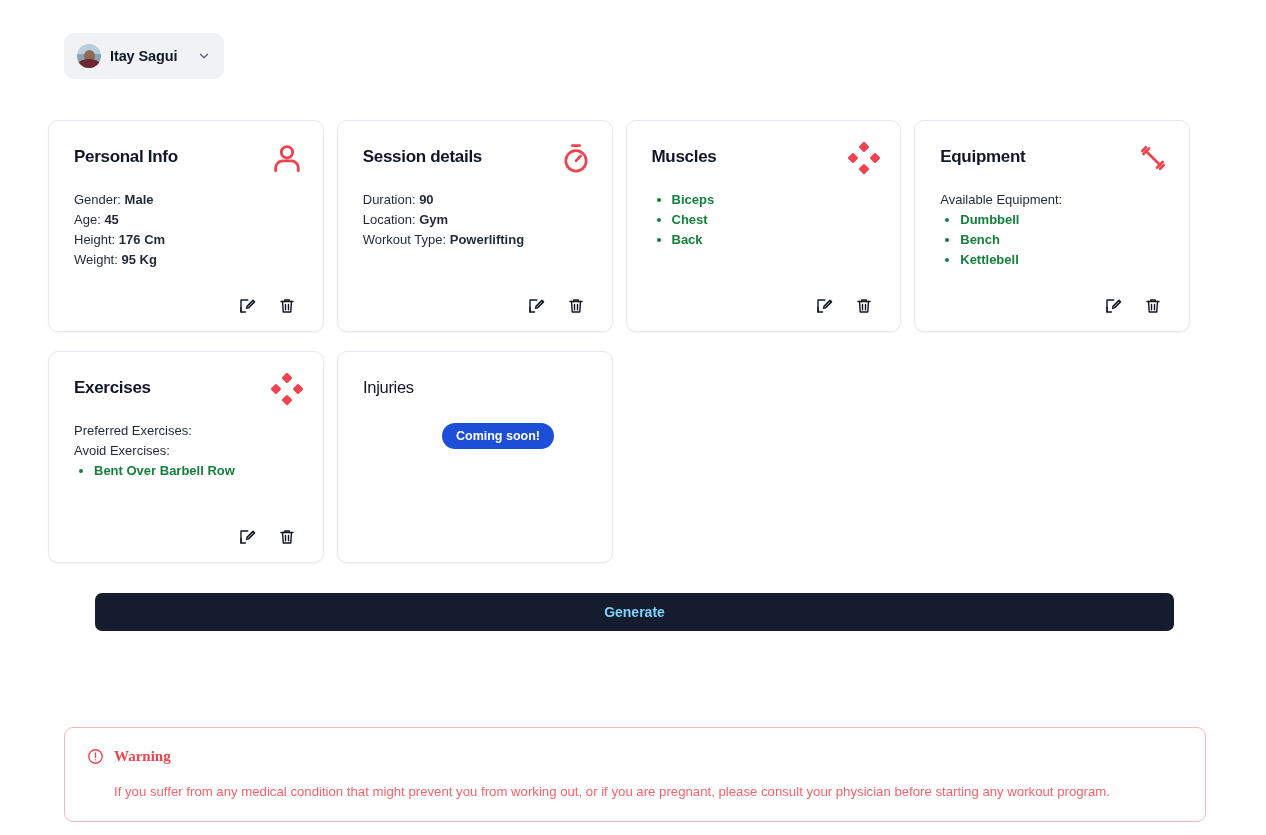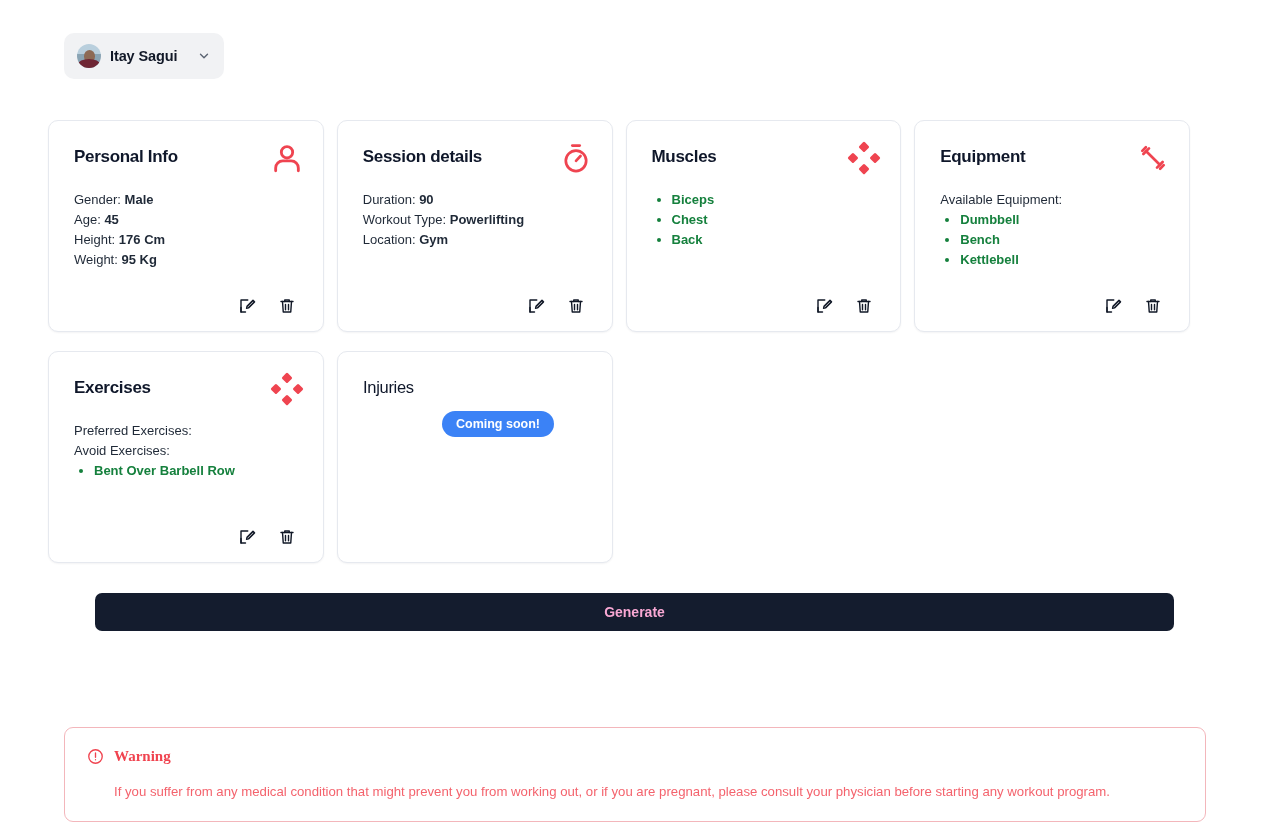--- a/index.html
+++ b/index.html
@@ -68,31 +68,31 @@
   .list-label { font-size: 13px; line-height: 20px; color: #1f2937; }
   ul.items { list-style: disc; margin: 0 0 0 20px; padding: 0; }
   ul.items li { font-size: 13px; line-height: 20px; font-weight: 700; color: #15803d; }
 
   .card-actions { display: flex; justify-content: flex-end; gap: 22px; margin-top: 8px; padding-right: 2px; }
   .icon-btn { width: 18px; height: 18px; cursor: pointer; display: block; }
   .icon-btn svg { display: block; width: 100%; height: 100%; }
 
   .badge-wrap { display: flex; justify-content: center; margin-top: 14px; padding-left: 46px; }
   .badge {
-    background: #3b82f6; color: #fff;
+    background: #1d4ed8; color: #fff;
     font-size: 12.5px; font-weight: 700;
     padding: 6px 14px; border-radius: 999px;
-    display: inline-block; white-space: nowrap;
+    display: inline-block; white-space: nowrap; margin-top: 12px;
   }
 
   
   .generate {
     position: absolute; left: 95px; top: 593px;
     width: 1079px; height: 38px;
-    background: #141c2e; color: #f9a8d4;
+    background: #141c2e; color: #7dd3fc;
     border: none; border-radius: 7px;
     font-family: "Liberation Sans", sans-serif;
     font-size: 14px; font-weight: 700;
     cursor: pointer;
   }
 
   
   .warning {
     position: absolute; left: 64px; top: 727px;
     width: 1142px; height: 95px;
@@ -169,22 +169,22 @@
           <span class="card-icon">
             <svg viewBox="0 0 24 24" fill="none" stroke="#ef4450" stroke-width="1.9" stroke-linecap="round" stroke-linejoin="round">
               <circle cx="12" cy="14" r="7.2"></circle>
                 <path d="M9.4 3.2h5.2"></path>
                 <path d="M12 14l3.2-3.4"></path>
             </svg>
           </span>
         </div>
         <div class="card-body">
           <div class="kv"><span>Duration:</span> <b>90</b></div>
+          <div class="kv"><span>Location:</span> <b>Gym</b></div>
           <div class="kv"><span>Workout Type:</span> <b>Powerlifting</b></div>
-          <div class="kv"><span>Location:</span> <b>Gym</b></div>
         </div>
         <div class="card-actions">
           <span class="icon-btn">
             <svg viewBox="0 0 24 24" fill="none" stroke="#111827" stroke-width="1.9" stroke-linecap="round" stroke-linejoin="round">
                 <path d="M4 14V20H10"></path>
                 <path d="M4 20V4h9"></path>
                 <path d="M20 4.5 12 12.5l-.6 2.6 2.6-.6 8-8z"></path>
               </svg>
           </span>
           <span class="icon-btn">

